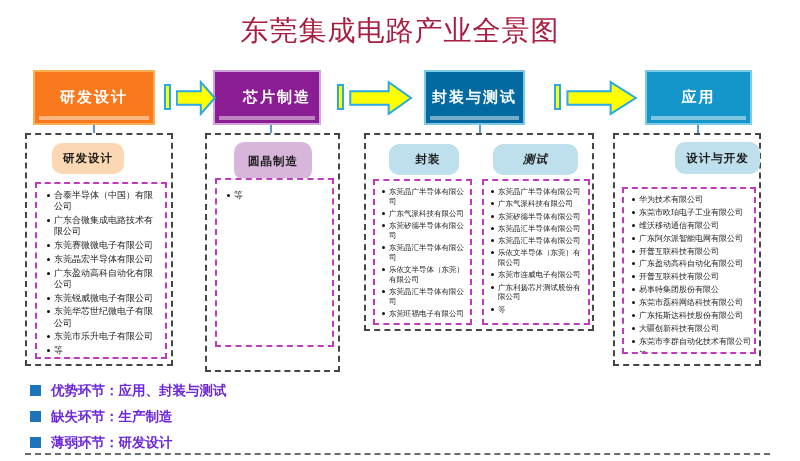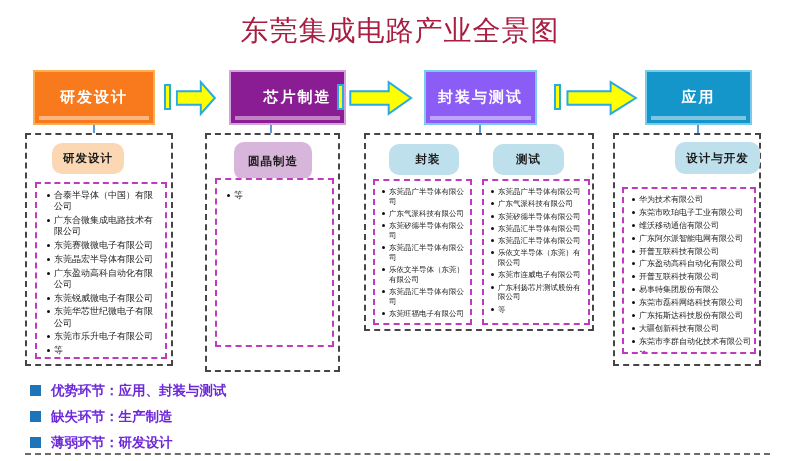--- a/index.html
+++ b/index.html
@@ -15,22 +15,22 @@
   .stage-box{
     position:absolute;top:70px;height:55px;box-sizing:border-box;
     display:flex;align-items:center;justify-content:center;
   }
   .stage-box::after{
     content:"";position:absolute;left:4px;right:4px;bottom:3px;height:4px;
     background:rgba(255,255,255,0.45);
   }
   .stage-label{color:#fff;font-size:15px;font-weight:bold;letter-spacing:2px;}
   .stage-rd {left:33px;width:122px;background:#F87A1C;border:2px solid #FCAE55;}
-  .stage-fab{left:229px;width:117px;background:#8A1D93;border:2px solid #D2A3DC;padding-left:20px;}
-  .stage-pt {left:424px;width:113px;background:#8b5cf6;border:2px solid #79CBE8;}
+  .stage-fab{left:213px;width:108px;background:#8A1D93;border:2px solid #D2A3DC;padding-left:20px;}
+  .stage-pt {left:424px;width:101px;background:#0369a1;border:2px solid #79CBE8;}
   .stage-app{left:645px;width:107px;background:#1496CA;border:2px solid #79CBE8;}
   
   .stripe{
     position:absolute;top:84px;width:7px;height:26px;box-sizing:border-box;
     background:#FFFF00;border:2px solid #29ABE2;
   }
   .s1{left:164px;} .s2{left:337px;} .s3{left:554px;}
   .arrow{position:absolute;top:79px;height:38px;}
   .a1{left:176px;width:40px;} .a2{left:349px;width:64px;} .a3{left:566px;width:72px;}
   
@@ -43,21 +43,21 @@
   .col4{left:613px;width:148px;height:233px;}
   
   .subhead{
     position:absolute;box-sizing:border-box;border-radius:10px;
     display:flex;align-items:center;justify-content:center;
     font-weight:bold;font-size:11.5px;color:#1a1a1a;letter-spacing:1px;
   }
   .sh-rd   {left:25px;top:8px;width:72px;height:31px;background:#FBD8B3;}
   .sh-wafer{left:27px;top:7px;width:78px;height:38px;background:#D8B6DC;}
   .sh-pack {left:23px;top:9px;width:70px;height:31px;background:#BEDFEC;padding-left:8px;}
-  .sh-test {left:127px;top:9px;width:71px;height:31px;background:#BEDFEC;}
+  .sh-test {left:127px;top:9px;width:85px;height:31px;background:#BEDFEC;font-style:italic;}
   .sh-dev  {left:60px;top:7px;width:85px;height:32px;background:#BEDFEC;}
   
   .list-box{
     position:absolute;box-sizing:border-box;border:2px dashed #C03AC0;background:#fff;
     overflow:hidden;
   }
   .lb-rd   {left:8px;top:47px;width:132px;height:177px;padding:6px 6px 0 10px;}
   .lb-wafer{left:8px;top:43px;width:119px;height:169px;padding:10px 6px 0 10px;}
   .lb-pack {left:7px;top:44px;width:99px;height:146px;padding:6px 3px 0 7px;}
   .lb-test {left:116px;top:44px;width:108px;height:146px;padding:6px 3px 0 7px;}

